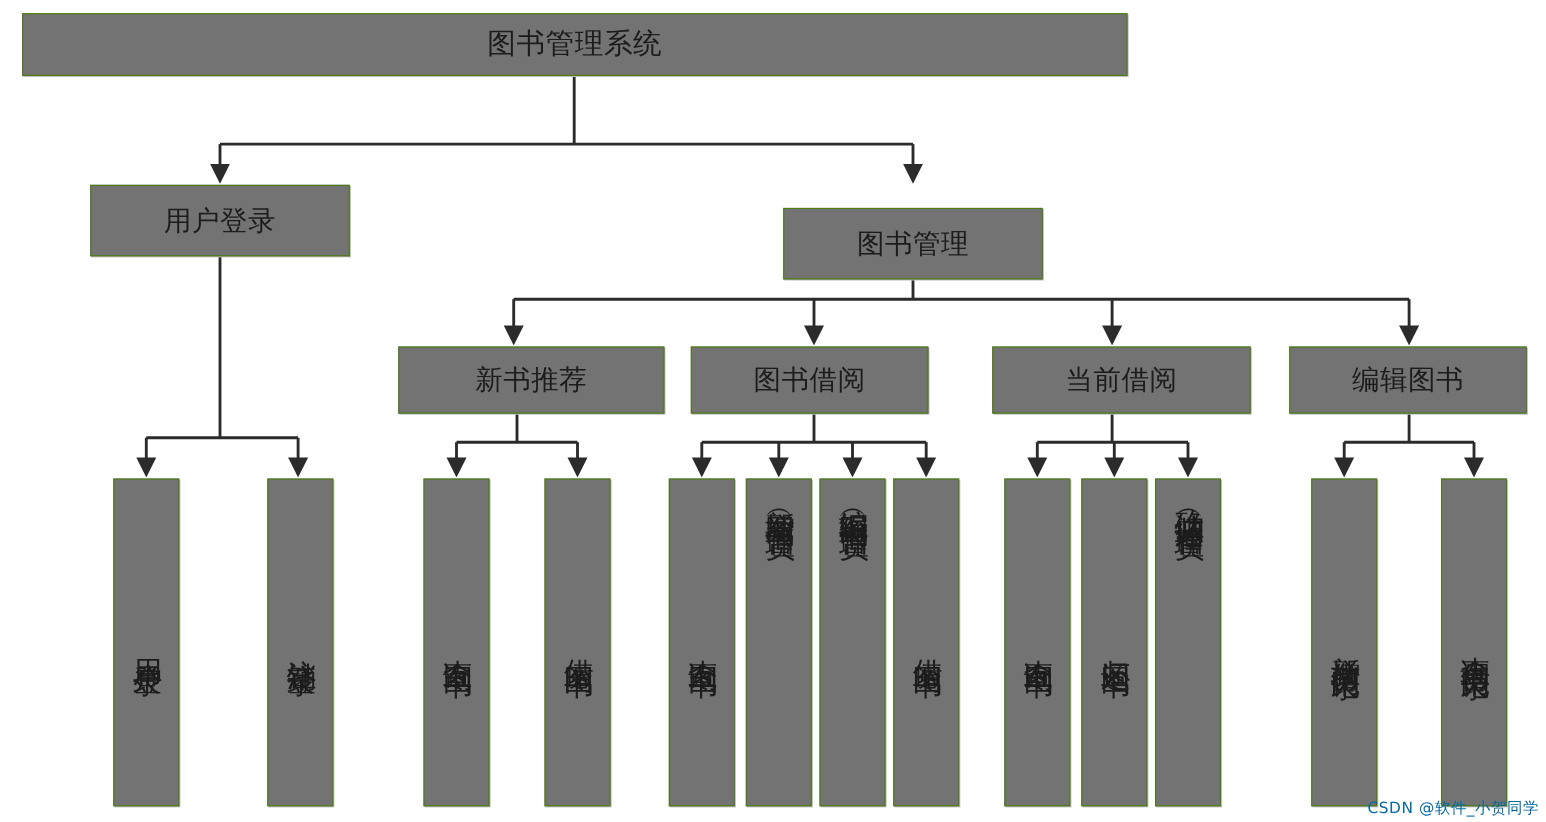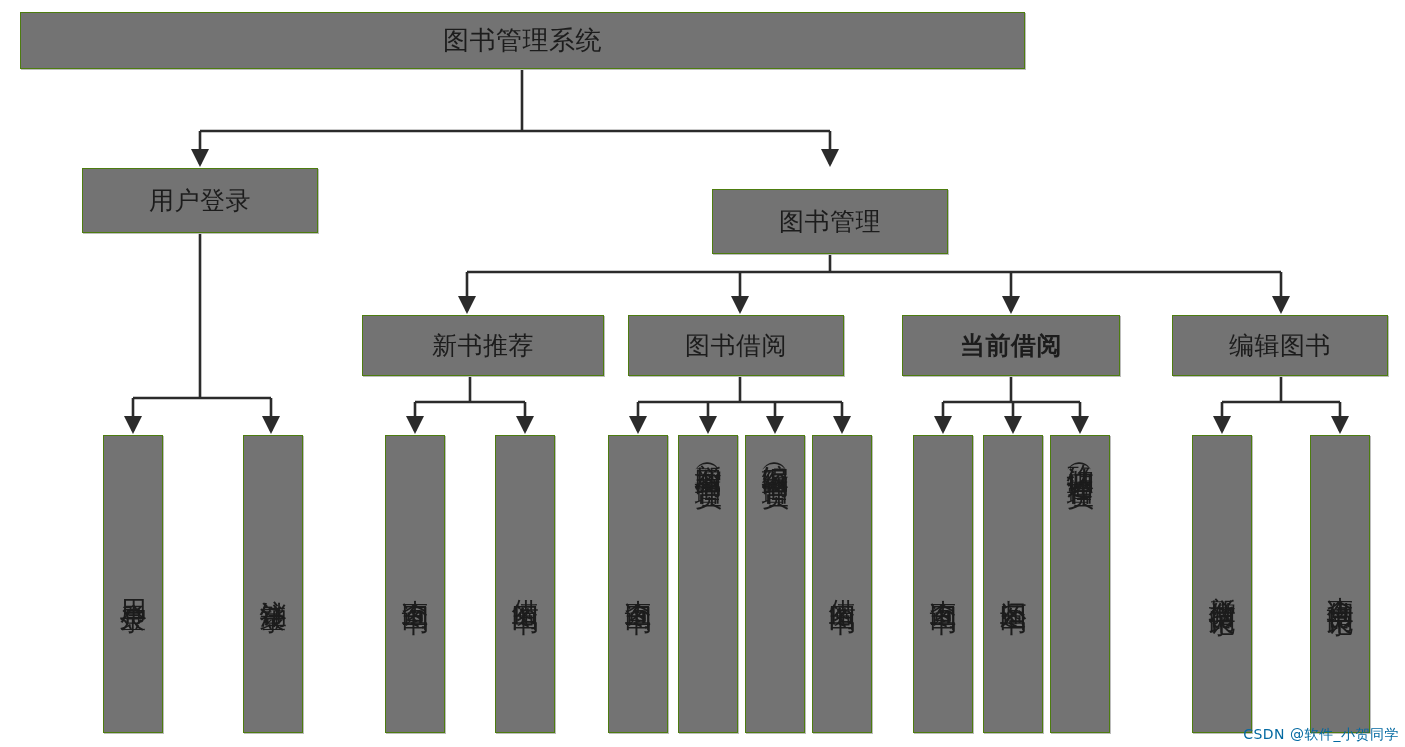--- a/index.html
+++ b/index.html
@@ -163,21 +163,21 @@
   </div>
 
   <div class="node horizontal branch" style="left:362px; top:315px; width:242px; height:61px;">
     <span class="node-label">新书推荐</span>
   </div>
 
   <div class="node horizontal branch" style="left:628px; top:315px; width:216px; height:61px;">
     <span class="node-label">图书借阅</span>
   </div>
 
-  <div class="node horizontal branch" style="left:902px; top:315px; width:218px; height:61px;font-weight:bold;">
+  <div class="node horizontal branch" style="left:902px; top:315px; width:235px; height:61px;">
     <span class="node-label">当前借阅</span>
   </div>
 
   <div class="node horizontal branch" style="left:1172px; top:315px; width:216px; height:61px;">
     <span class="node-label">编辑图书</span>
   </div>
 
   <div class="node leaf short" style="left:103px; top:435px; width:60px; height:298px;">
     <span class="node-label">用户登录</span>
   </div>

